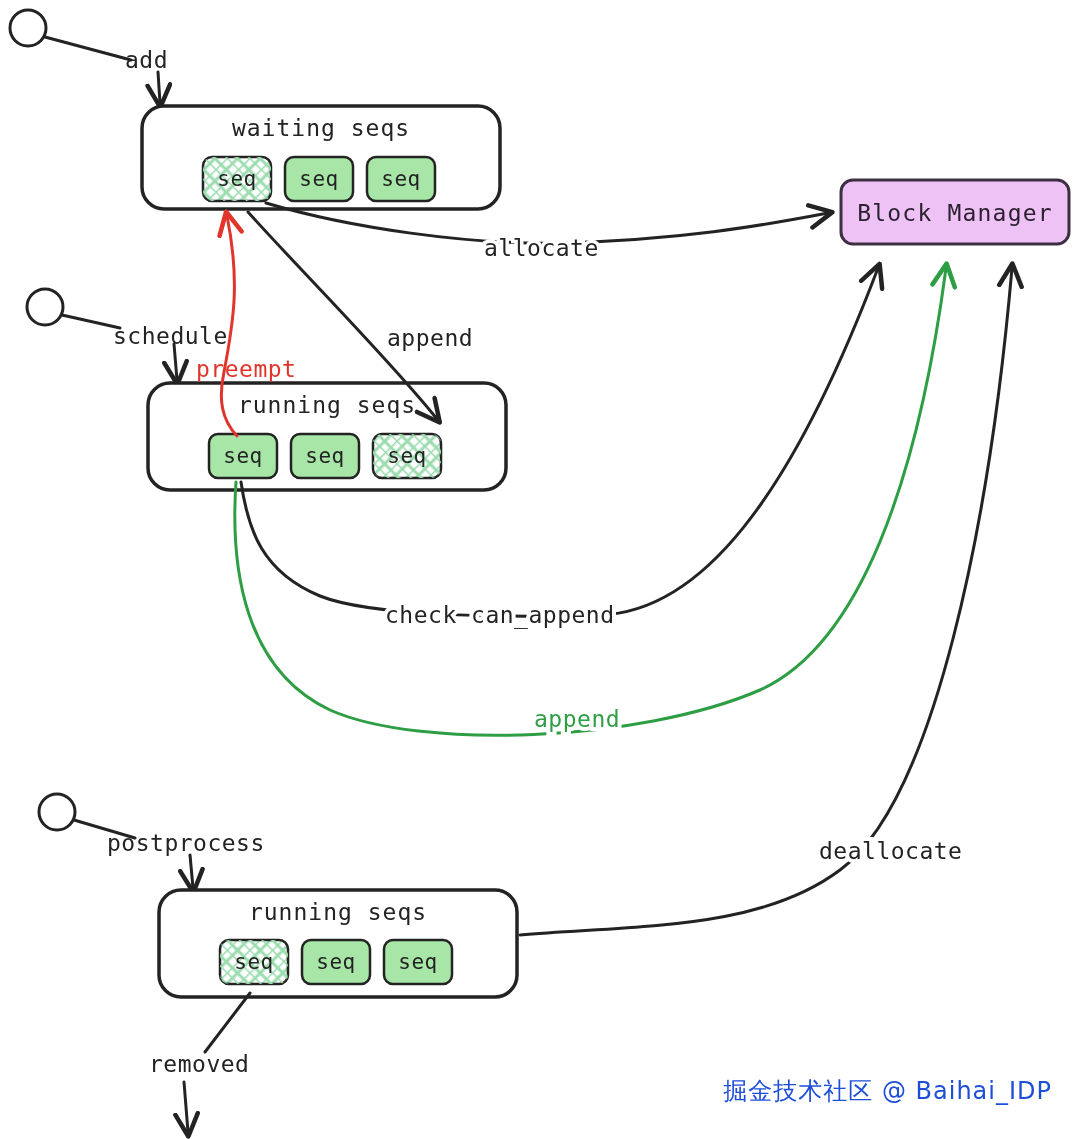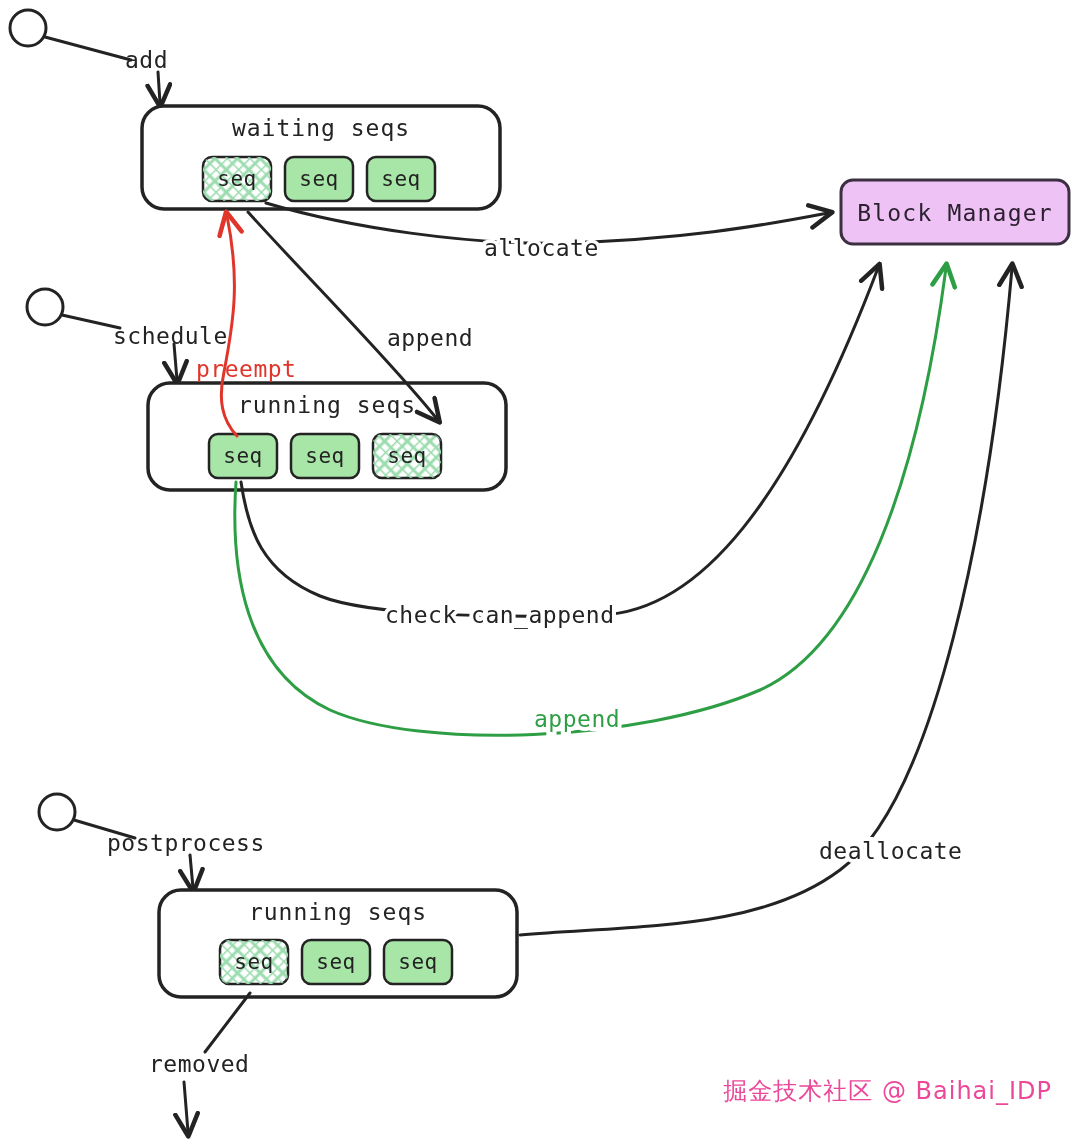--- a/index.html
+++ b/index.html
@@ -46,21 +46,21 @@
     fill: #2b2030;
   }
   .red-txt { fill: #e0352b; }
   .green-txt { fill: #2e9e45; }
   .watermark {
     position: absolute;
     right: 28px;
     bottom: 32px;
     font-family: "DejaVu Sans", sans-serif;
     font-size: 24px;
-    color: #ec4899;
+    color: #1d4ed8;
     letter-spacing: 1px;
     white-space: nowrap;
     user-select: none;
   }
 </style>
 </head>
 <body>
 
 <div id="canvas">
 

